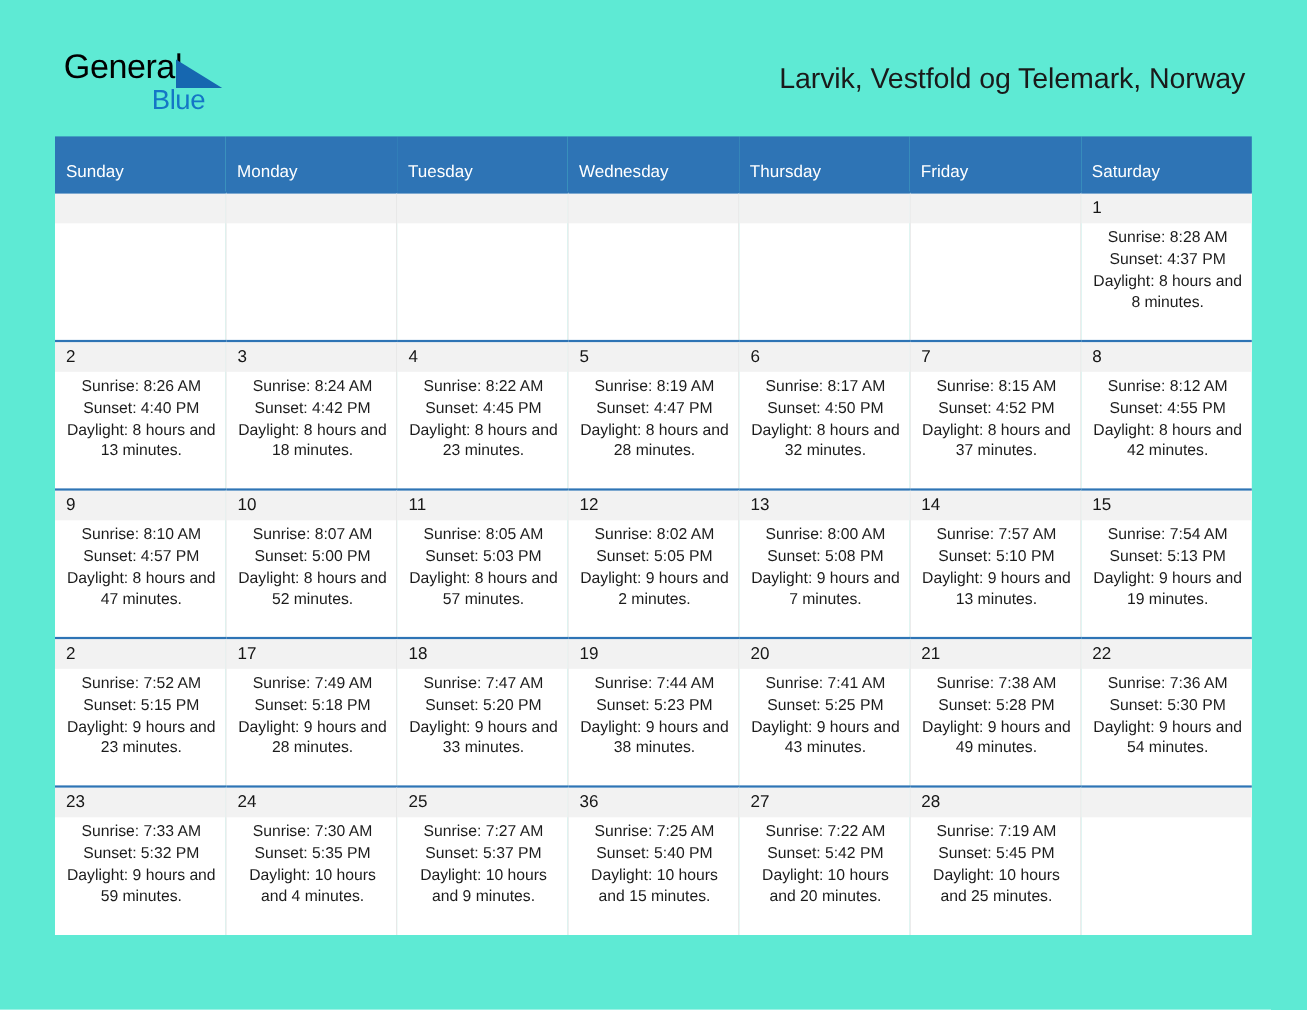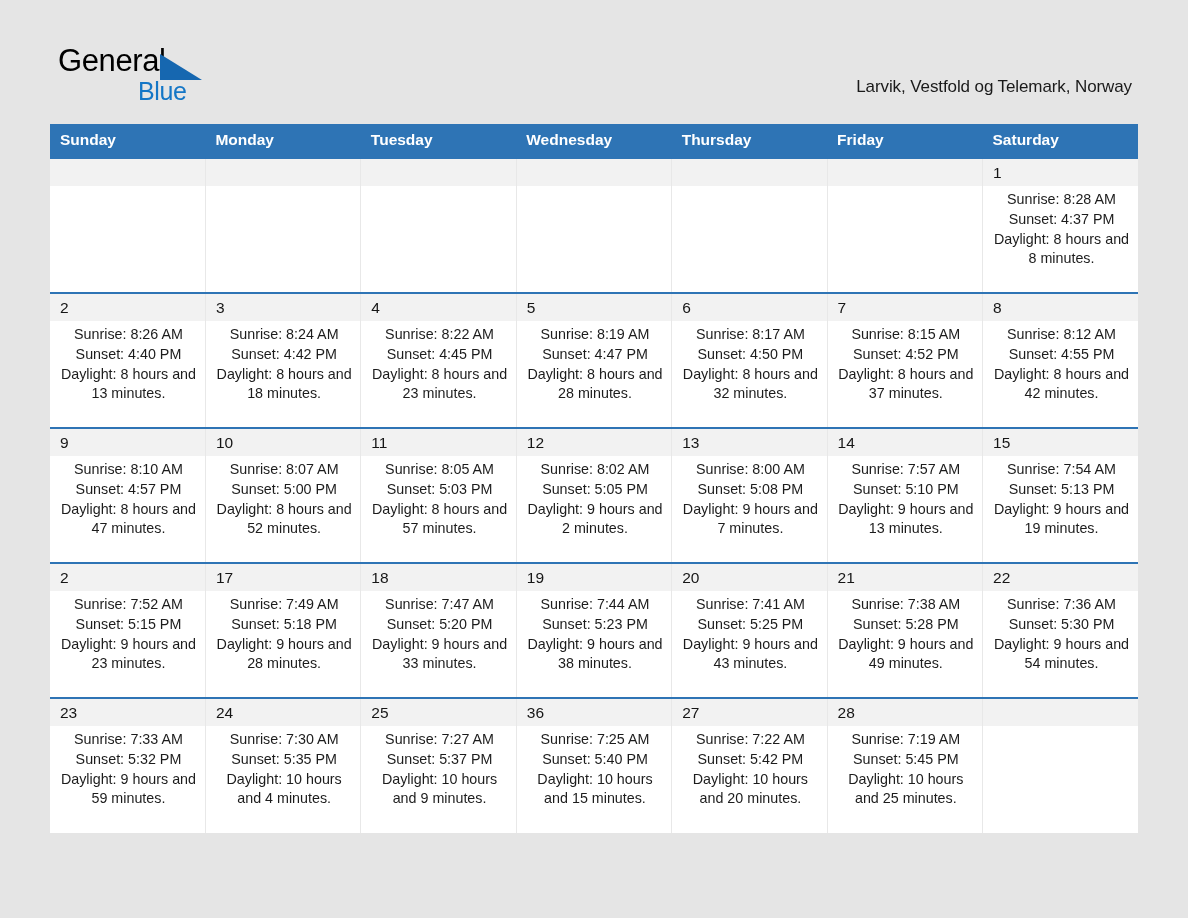--- a/index.html
+++ b/index.html
@@ -8,21 +8,21 @@
     width: 1188px;
     height: 918px;
     background: #ffffff;
     font-family: "Liberation Sans", sans-serif;
     color: #1a1a1a;
   }
   .page {
     position: relative;
     width: 1188px;
     height: 918px;
-    background: #e5e5e5;
+    background: #5eead4;
   }
 
   
   .header {
     display: flex;
     align-items: flex-start;
     justify-content: space-between;
     padding: 44px 56px 0 58px;
     height: 112px;
   }
@@ -65,44 +65,44 @@
     padding-top: 2px;
   }
   .month-title {
     font-size: 45px;
     line-height: 54px;
     font-weight: normal;
     color: #111111;
     letter-spacing: -0.3px;
   }
   .location-title {
-    font-size: 17px;
+    font-size: 26px;
     line-height: 34px;
     font-weight: normal;
     color: #1a1a1a;
-    margin-top: 24px;
+    margin-top: 8px;
     letter-spacing: -0.1px;
   }
 
   
   .calendar {
     margin: 12px 50px 0 50px;
     width: 1088px;
     border-collapse: collapse;
     table-layout: fixed;
   }
   .calendar col { width: 155.43px; }
 
   thead th {
     background: #2e74b5;
     color: #ffffff;
     text-align: left;
     font-size: 15.5px;
-    font-weight: bold;
-    padding: 7px 0 8px 10px;
+    font-weight: normal;
+    padding: 24px 0 8px 10px;
     height: 31px;
     vertical-align: middle;
   }
 
   tbody tr { height: 135px; }
   tbody td {
     vertical-align: top;
     padding: 0;
     border-top: 2px solid #2e74b5;
     border-right: 1px solid #e8e8e8;

